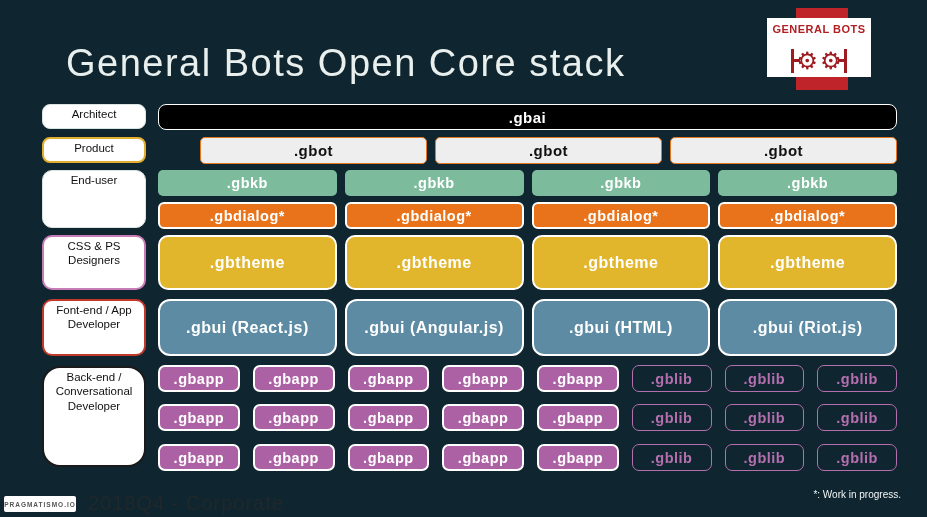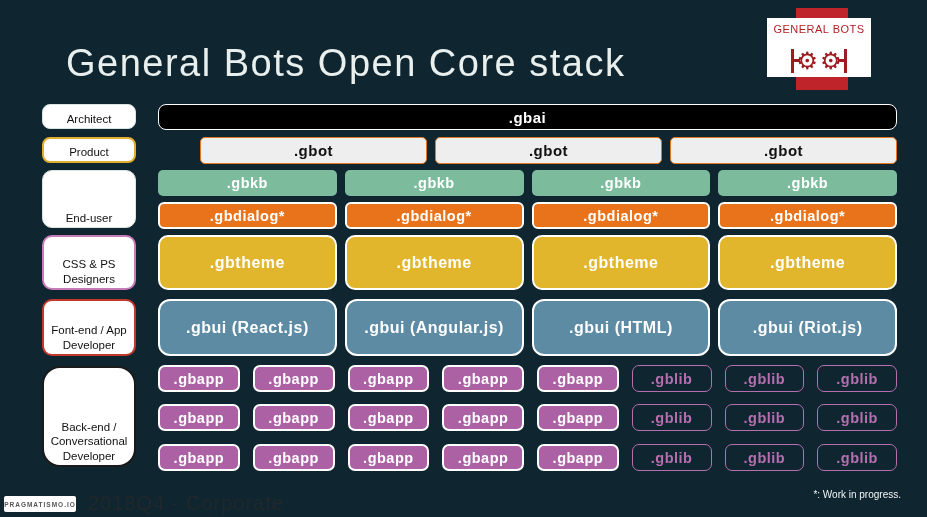--- a/index.html
+++ b/index.html
@@ -38,21 +38,21 @@
     left: 767px; top: 18px;
     width: 104px; height: 59px;
     background: #ffffff;
     display: flex;
     flex-direction: column;
     align-items: center;
     justify-content: center;
   }
   .logo-brand {
     color: #b01f24;
-    font-weight: normal;
+    font-weight: bold;
     font-size: 11px;
     letter-spacing: 0.5px;
     margin-bottom: 14px;
   }
   .logo-gears {
     display: flex;
     align-items: center;
     gap: 2px;
     line-height: 1;
   }
@@ -73,26 +73,26 @@
     width: 6px; height: 3px;
     background: #9e1c21;
   }
   .bracket-l::after { left: 3px; }
   .bracket-r::after { right: 3px; }
 
   
   .role-label {
     position: absolute;
     left: 42px;
-    width: 94px;
+    width: 104px;
     background: #ffffff;
     border: 1px solid #d9e5e1;
     border-radius: 8px;
     display: flex;
-    align-items: flex-end;
+    align-items: flex-start;
     justify-content: center;
     text-align: center;
     color: #111111;
     font-size: 11.5px;
     line-height: 1.25;
     padding: 2px 6px;
   }
   .label-architect { top: 104px; height: 25px; }
   .label-product   { top: 137px; height: 26px; border: 2px solid #e3ae2c; }
   .label-enduser   { top: 170px; height: 58px; border-radius: 10px; }

